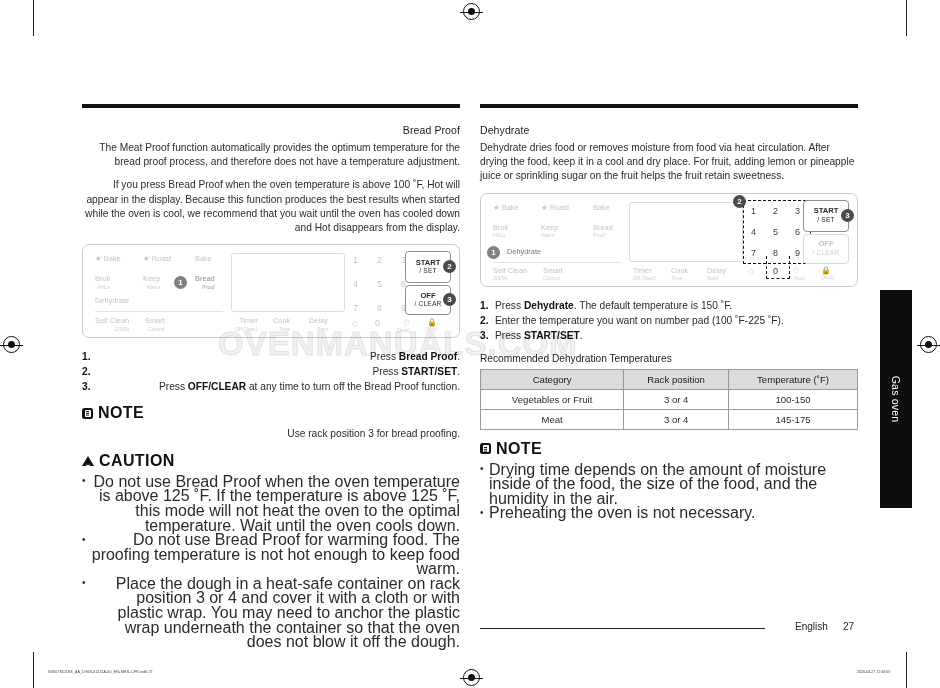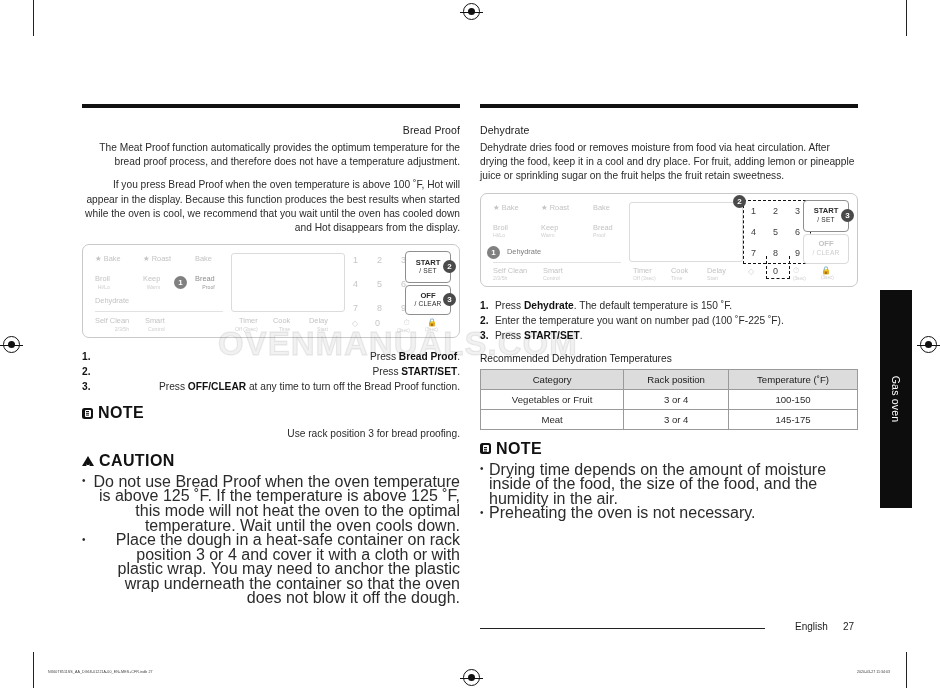--- a/index.html
+++ b/index.html
@@ -299,20 +299,21 @@
   <p class="plain">Use rack position 3 for bread proofing.</p>
 
   <div class="callout-head">
     <span class="caut-ico">
         <span class="caut-bang"></span>
       </span>
     <span class="lbl">CAUTION</span>
   </div>
   <ul class="bullets">
     <li>Do not use Bread Proof when the oven temperature is above 125 ˚F. If the temperature is above 125 ˚F, this mode will not heat the oven to the optimal temperature. Wait until the oven cools down.</li>
+    <li>Do not use Bread Proof for warming food. The proofing temperature is not hot enough to keep food warm.</li>
     <li>Place the dough in a heat-safe container on rack position 3 or 4 and cover it with a cloth or with plastic wrap. You may need to anchor the plastic wrap underneath the container so that the oven does not blow it off the dough.</li>
   </ul>
 </div>
 
 <div class="col col-right">
   <div class="rule"></div>
   <h2 class="sec-title">Dehydrate</h2>
   <p class="body">Dehydrate dries food or removes moisture from food via heat circulation. After drying the food, keep it in a cool and dry place. For fruit, adding lemon or pineapple juice or sprinkling sugar on the fruit helps the fruit retain sweetness.</p>
 
   <div class="panel">

